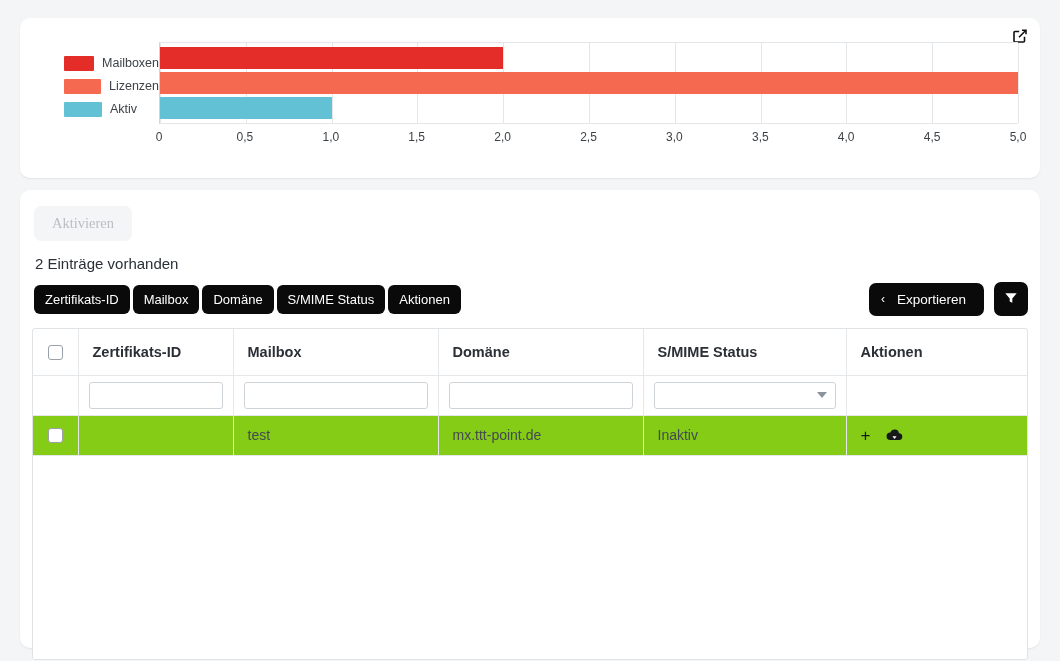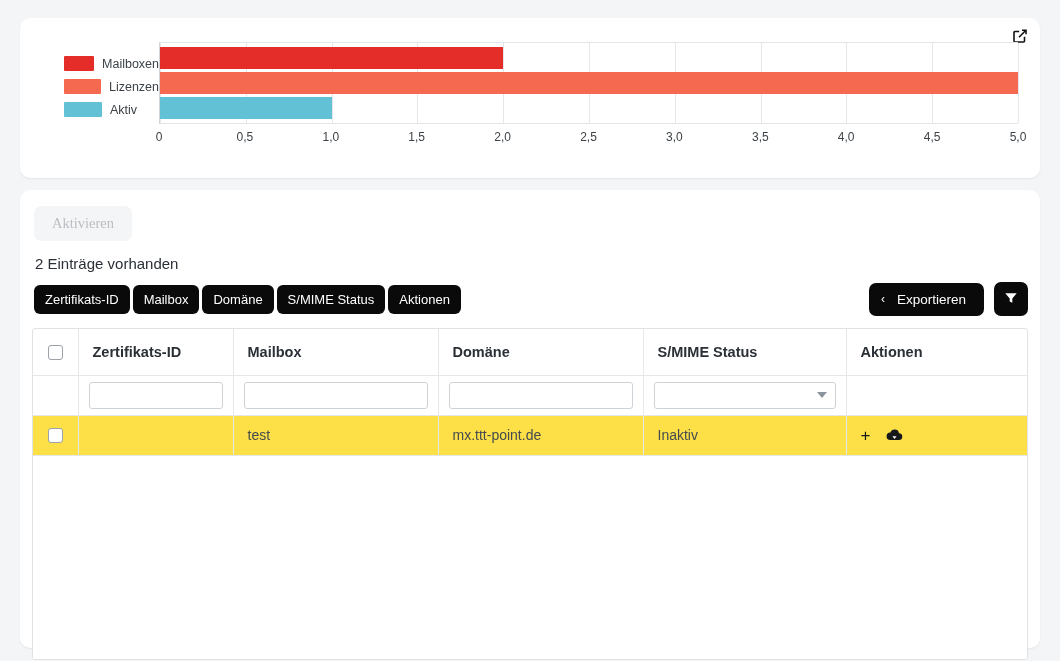--- a/index.html
+++ b/index.html
@@ -75,21 +75,21 @@
     padding-top: 14px;
   }
   .legend {
     width: 125px;
     padding-left: 30px;
     padding-top: 14px;
     display: flex;
     flex-direction: column;
     gap: 8px;
   }
-  .legend-item { display: flex; align-items: center; gap: 8px; }
+  .legend-item { display: flex; align-items: flex-start; gap: 8px; }
   .legend-swatch { width: 38px; height: 15px; border-radius: 1px; }
   .legend-label { font-size: 12.5px; color: #3c4247; }
 
   .plot {
     flex: 1;
     position: relative;
     padding-right: 8px;
   }
   .plot-inner {
     position: relative;
@@ -270,21 +270,21 @@
     border-right: 5px solid transparent;
     border-top: 6px solid #8b949c;
   }
   tr.data-row td {
     height: 40px;
     padding: 0 14px;
     font-size: 14px;
     color: #444a50;
   }
   tr.data-row td.col-check { padding: 0; }
-  tr.row-alt td { background: #fde047; }
+  tr.row-alt td { background: #84cc16; }
   .redacted {
     display: inline-block;
     width: 48px; height: 11px;
     background: linear-gradient(90deg,#e9ebed 0%,#e3e5e7 30%,#cfd3d6 45%,#d6d9dc 70%,#dfe2e4 100%);
     filter: blur(.6px);
     border-radius: 1px;
   }
   .act-icons { display: flex; align-items: center; gap: 16px; color: #16181a; }
   .act-icons .ic { cursor: pointer; display: inline-flex; }
   .plus-ic { font-size: 17px; line-height: 1; font-weight: 400; }

